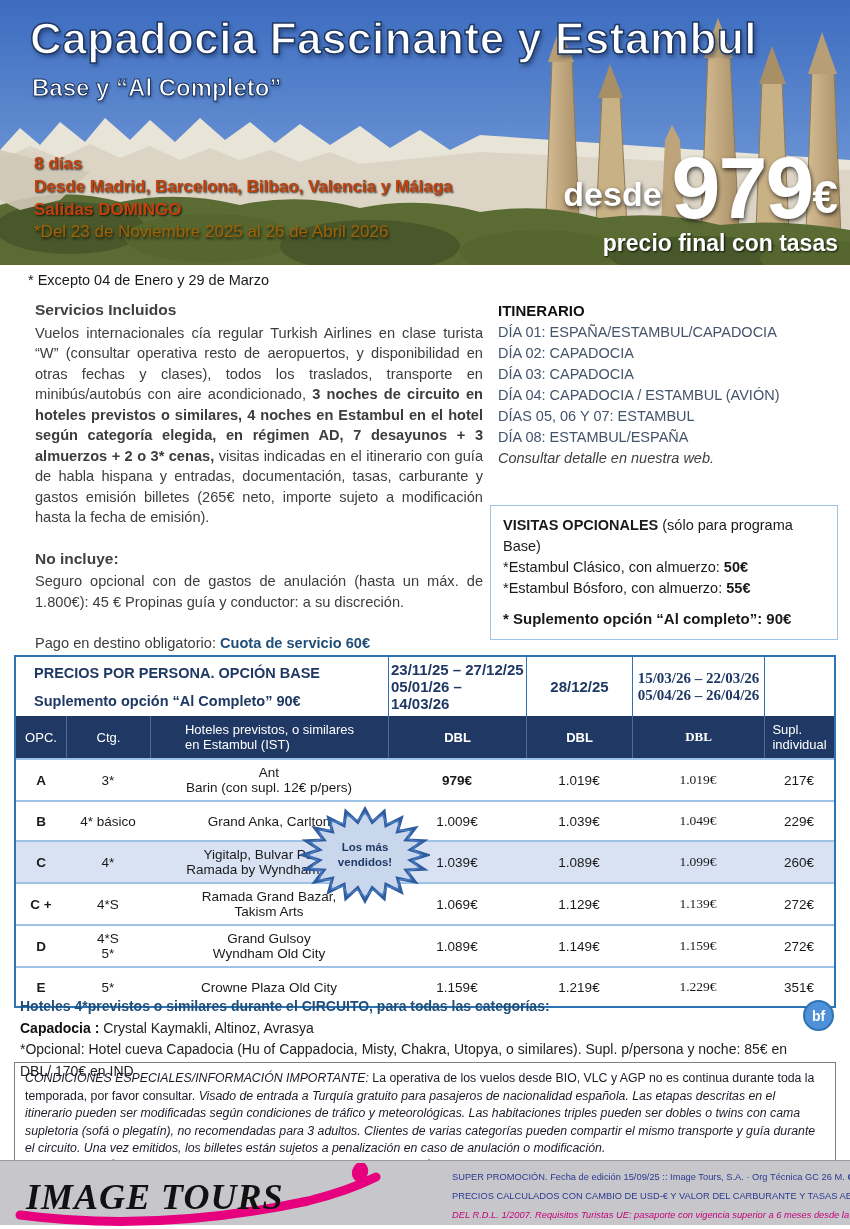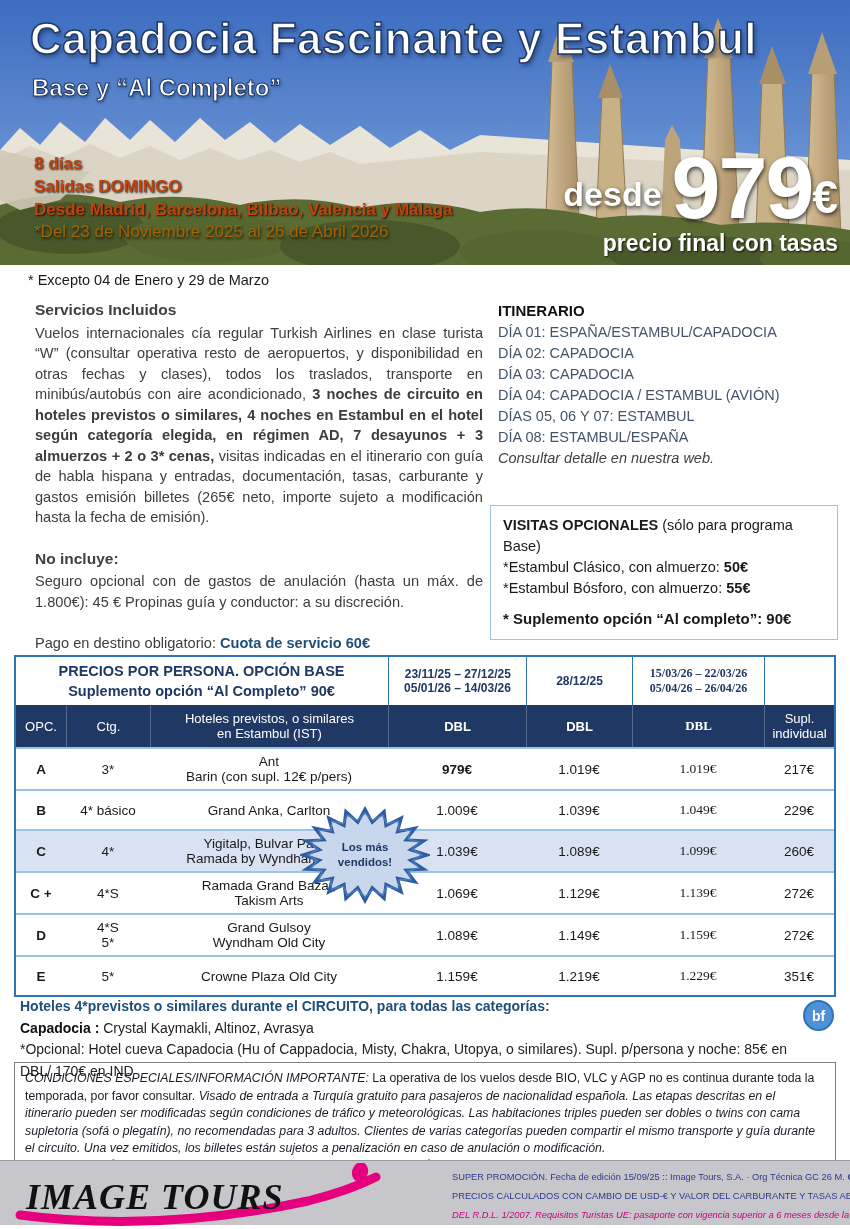--- a/index.html
+++ b/index.html
@@ -37,24 +37,24 @@
   .itin-note { font-style:italic; color:#404040; font-size:14.5px; line-height:21px; }
   .visits-box { position:absolute; left:490px; top:505px; width:348px; border:1px solid #9DC3E6; padding:9px 10px 10px 12px; color:#1a1a1a; font-size:14.5px; line-height:21px; }
   .visits-box b { font-weight:bold; }
   .visits-supl { margin-top:9px; font-weight:bold; font-size:15px; }
 
   
   .ptable { position:absolute; left:14px; top:655px; width:822px; border:2px solid #2E74B5; background:#fff; }
   .trow { display:flex; width:100%; }
   .hrow1 { min-height:48px; }
   .hrow1 .cell { border-left:1px solid #2E74B5; display:flex; flex-direction:column; justify-content:center; align-items:center;
-    color:#1F3864; font-weight:bold; font-size:12px; text-align:right; padding:4px 2px; }
-  .hrow1 .cell:first-child { border-left:none; align-items:center; text-align:left; padding-left:1px; font-size:14.5px; line-height:20px; }
+    color:#1F3864; font-weight:bold; font-size:15px; text-align:left; padding:4px 2px; }
+  .hrow1 .cell:first-child { border-left:none; align-items:flex-start; text-align:left; padding-left:18px; font-size:14.5px; line-height:20px;gap:8px; }
   .hrow2 { background:#1F3864; color:#fff; min-height:42px; }
-  .hrow2 .cell { display:flex; flex-direction:column; justify-content:center; align-items:center; font-size:13px; text-align:center; padding:4px 2px; border-left:1px solid rgba(255,255,255,.25); }
+  .hrow2 .cell { display:flex; flex-direction:column; justify-content:center; align-items:center; font-size:13px; text-align:left; padding:4px 2px; border-left:1px solid rgba(255,255,255,.25); }
   .hrow2 .cell:first-child { border-left:none; }
   .hrow2 .dbl { font-weight:bold; }
   .brow { min-height:40px; border-top:2px solid #9DC3E6; }
   .brow:first-of-type { border-top:none; }
   .brow .cell { display:flex; flex-direction:column; justify-content:center; align-items:center; text-align:center; font-size:13.5px; color:#1a1a1a; padding:5px 2px; }
   .c-opc { width:50px; font-weight:bold; font-size:15px; }
   .c-ctg { width:84px; }
   .c-hot { width:238px; }
   .c-p1 { width:138px; }
   .c-p2 { width:106px; }
@@ -130,22 +130,22 @@
     <ellipse cx="370" cy="246" rx="90" ry="26" fill="#49582A"></ellipse>
     <ellipse cx="540" cy="252" rx="80" ry="22" fill="#55662F"></ellipse>
     <ellipse cx="700" cy="256" rx="90" ry="20" fill="#49582A"></ellipse>
     <ellipse cx="820" cy="258" rx="60" ry="18" fill="#55662F"></ellipse>
     <path d="M0,150 L40,160 90,172 60,200 20,210 0,200 Z" fill="#CFC8B6" opacity="0.9"></path>
   </svg>
   <div class="hero-title">Capadocia Fascinante y Estambul</div>
   <div class="hero-sub">Base y “Al Completo”</div>
   <div class="hero-info">
     <div class="l1">8 días</div>
+    <div class="l1">Desde Madrid, Barcelona, Bilbao, Valencia y Málaga</div>
     <div class="l1">Salidas DOMINGO</div>
-    <div class="l1">Desde Madrid, Barcelona, Bilbao, Valencia y Málaga</div>
   </div>
   <div class="hero-dates">*Del 23 de Noviembre 2025 al 26 de Abril 2026</div>
   <div class="hero-price">
     <div class="price-row">
       <span class="price-desde">desde</span>
       <span class="price-big">979</span>
       <span class="price-eur">€</span>
     </div>
     <div class="price-note">precio final con tasas</div>
   </div>

